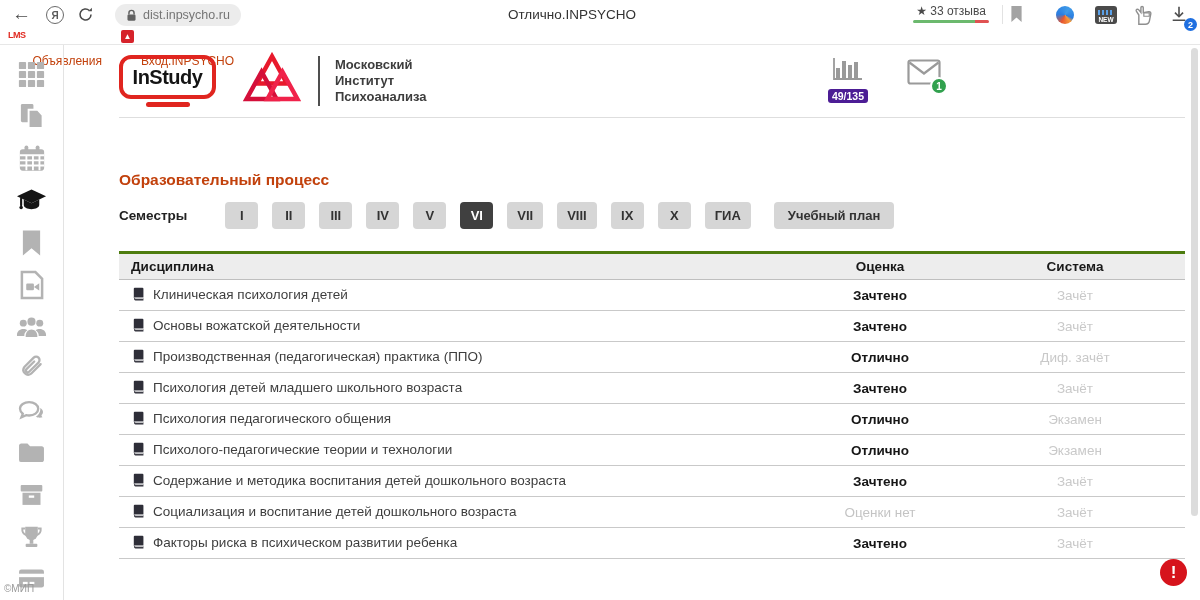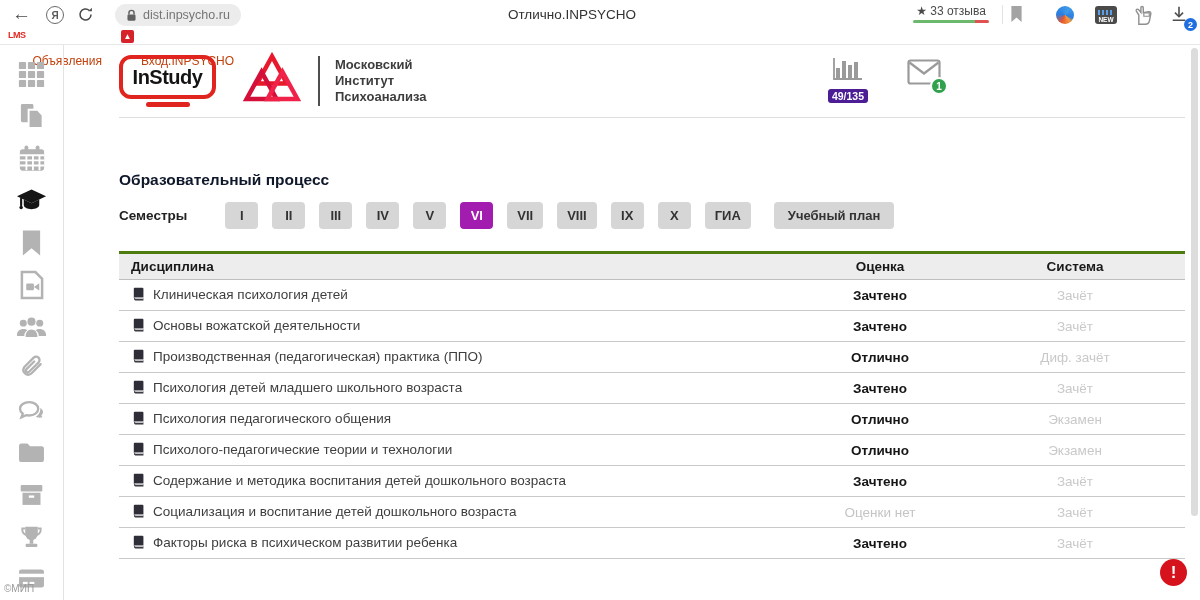--- a/index.html
+++ b/index.html
@@ -62,26 +62,26 @@
   .inst-name { font-size:13px; font-weight:bold; color:#3d3d3d; line-height:16px; }
   .hdr-chart { position:absolute; left:706px; top:11px; width:46px; text-align:center; cursor:pointer; }
   .chart-badge { display:inline-block; background:#4c1d95; border-radius:3px; color:#fff; font-size:10.5px;
     font-weight:bold; padding:1px 4px; margin-top:1px; }
   .hdr-mail { position:absolute; left:788px; top:14px; width:34px; height:30px; cursor:pointer; }
   .mail-badge { position:absolute; right:-7px; bottom:-6px; width:18px; height:18px; background:#31a14e;
     border:2px solid #fff; border-radius:50%; color:#fff; font-size:10px; font-weight:bold;
     display:flex; align-items:center; justify-content:center; }
 
   
-  .page-title { margin-top:53px; font-size:15.5px; font-weight:bold; color:#0f172a; }
+  .page-title { margin-top:53px; font-size:15.5px; font-weight:bold; color:#c2410c; }
   .sem-row { display:flex; align-items:center; margin-top:13px; gap:14px; }
   .sem-label { font-size:13.5px; font-weight:bold; color:#222; margin-right:24px; }
   .sem-btn { background:#d6d6d6; border:none; border-radius:4px; font-family:inherit; font-weight:bold;
     font-size:13px; color:#333; padding:0 10px; height:27px; min-width:33px; cursor:pointer; }
-  .sem-btn.active { background:#a21caf; color:#fff; }
+  .sem-btn.active { background:#404040; color:#fff; }
   .sem-btn.plan { margin-left:9px; padding:0 14px; }
 
   table { margin-top:22px; width:100%; border-collapse:collapse; font-size:13.5px; table-layout:fixed; }
   thead th { background:#ededed; height:27px; font-weight:bold; color:#191919; text-align:left;
     border-top:3px solid #4d7c0f; border-bottom:1px solid #bfbfbf; }
   thead th:first-child { padding-left:12px; }
   thead th.center { text-align:center;margin-top:13px; }
   tbody td { height:31px; border-bottom:1px solid #c9c9c9; color:#3e3e3e; }
   td.cell-name { padding-left:12px; white-space:nowrap; overflow:hidden; }
   .book-ic { display:inline-block; vertical-align:-2px; margin-right:8px; }

